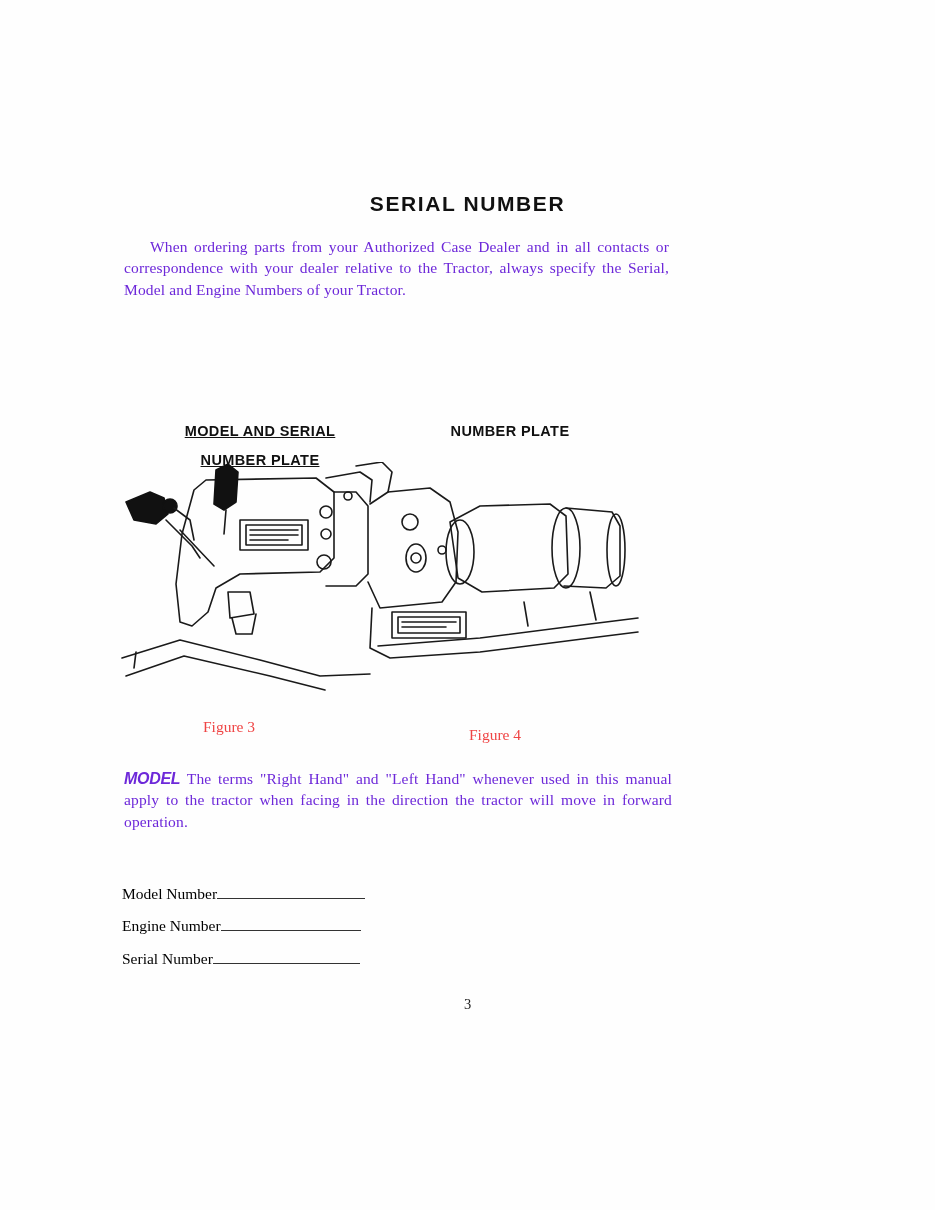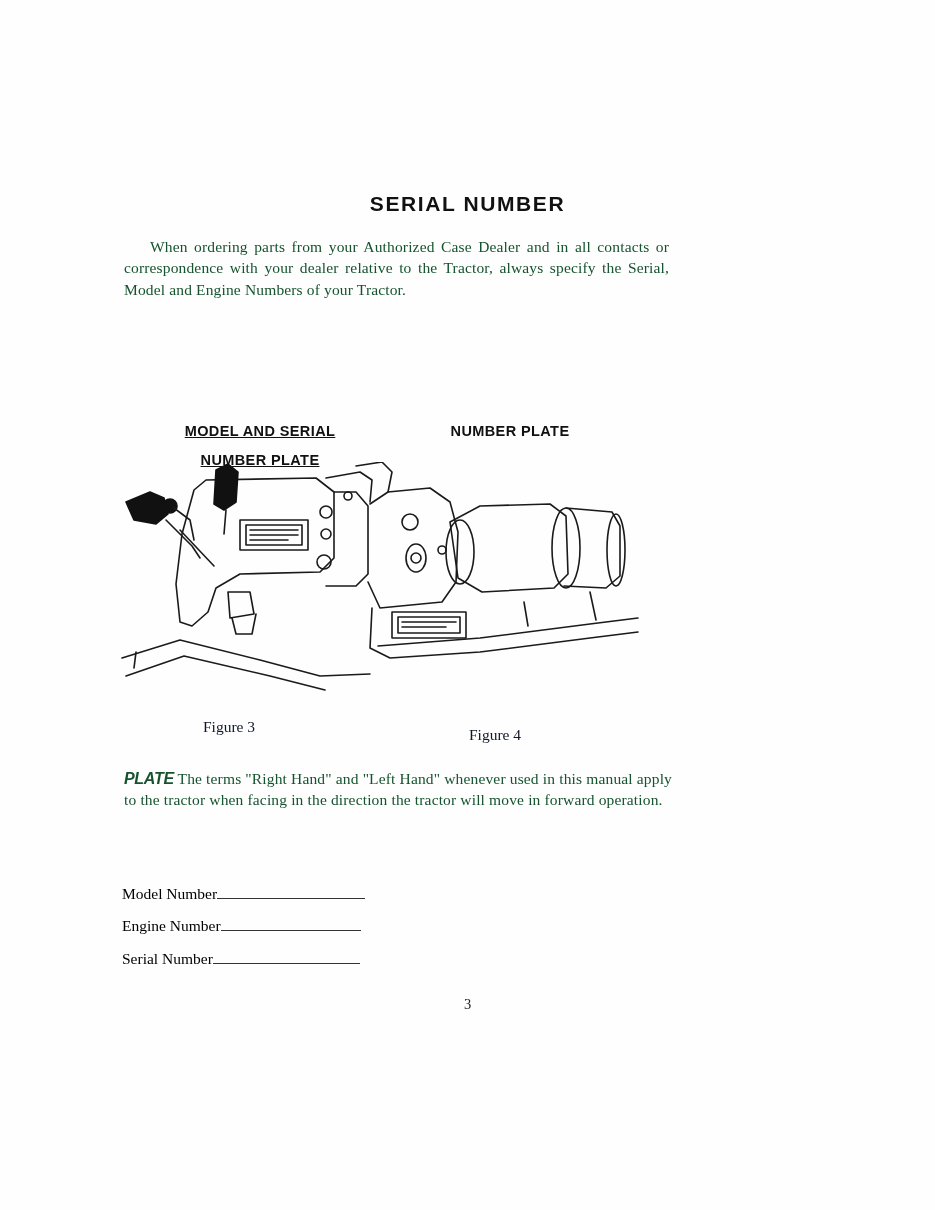--- a/index.html
+++ b/index.html
@@ -33,21 +33,21 @@
     font-weight: bold;
     font-size: 21px;
     letter-spacing: 1.6px;
     color: #111;
   }
   
   .para {
     position: absolute;
     font-size: 15.5px;
     line-height: 21.5px;
-    color: #14532d;
+    color: #6d28d9;
     letter-spacing: 0.15px;
   }
   .para.justify {
     text-align: justify;
   }
   .indent { text-indent: 26px; }
 
   #p1 { left: 124px; top: 220px; width: 545px; }
   #p2 { left: 124px; top: 302px; width: 545px; }
 
@@ -61,21 +61,21 @@
     text-align: center;
     line-height: 29px;
     color: #111;
   }
   #cap-left { left: 150px; top: 417px; width: 220px; text-decoration: underline; }
   #cap-right { left: 400px; top: 417px; width: 220px; }
 
   .fig-num {
     position: absolute;
     font-size: 15.5px;
-    color: #0f172a;
+    color: #ef4444;
   }
   #fignum3 { left: 203px; top: 718px; }
   #fignum4 { left: 469px; top: 726px; text-align: right; }
 
   
   #note {
     position: absolute;
     left: 124px;
     top: 752px;
     width: 548px;
@@ -205,21 +205,21 @@
       <path d="M258 184 L360 176 L470 162 L518 156"></path>
       <path d="M404 140 L408 164"></path>
       <path d="M470 130 L476 158"></path>
     </g>
   </svg>
 
   <div class="fig-num" id="fignum3">Figure 3</div>
   <div class="fig-num" id="fignum4">Figure 4</div>
 
   <p id="note" class="para justify">
-    <span class="note-word">PLATE</span>
+    <span class="note-word">MODEL</span>
     <span>The terms "Right Hand" and "Left Hand" whenever used in this manual apply to the tractor when facing in the direction the tractor will move in forward operation.</span>
   </p>
 
 
   <div class="fillin" id="f1">
     <span>Model Number</span><span class="rule"></span>
   </div>
   <div class="fillin" id="f2">
     <span>Engine Number</span><span class="rule"></span>
   </div>

